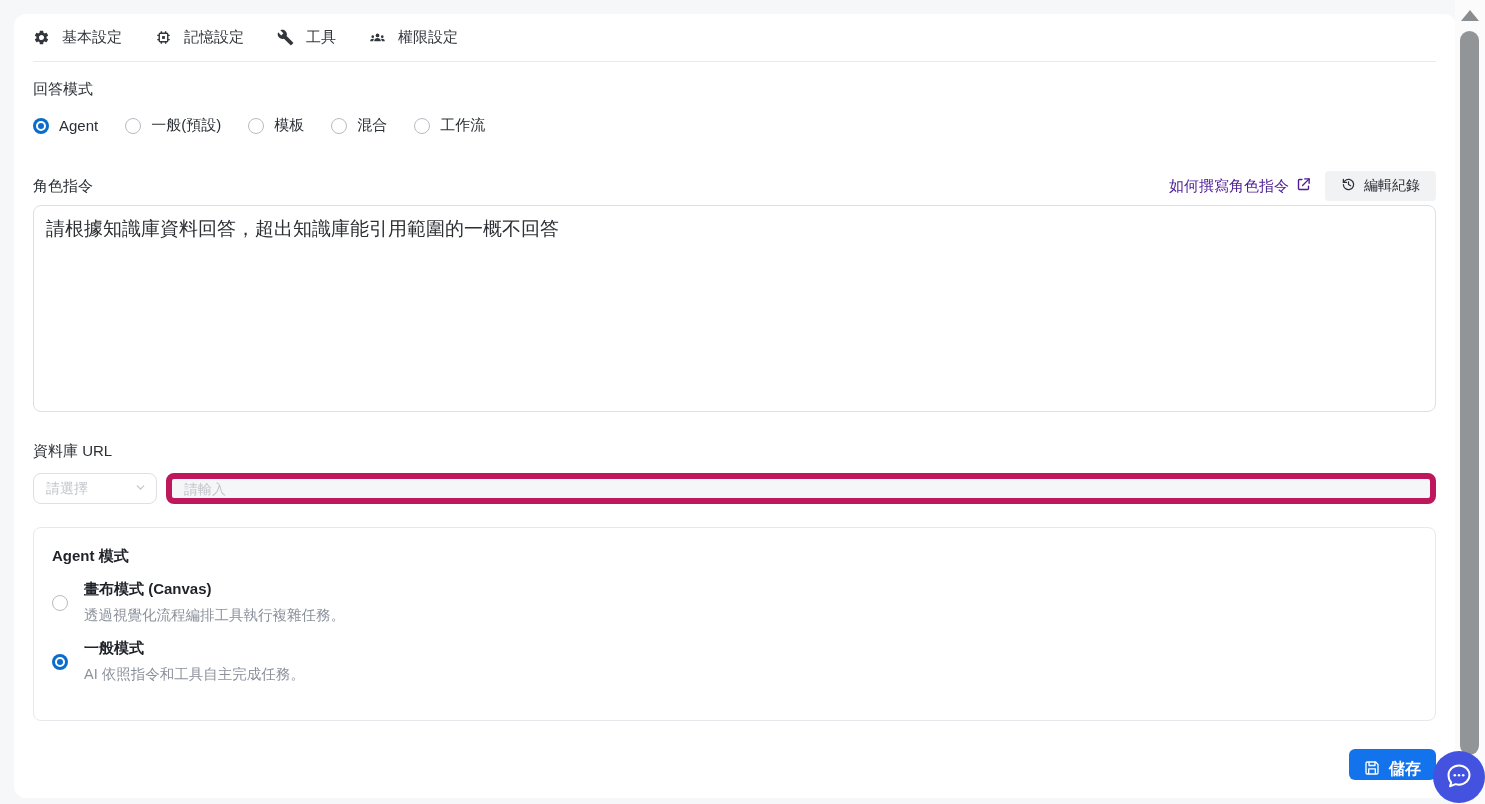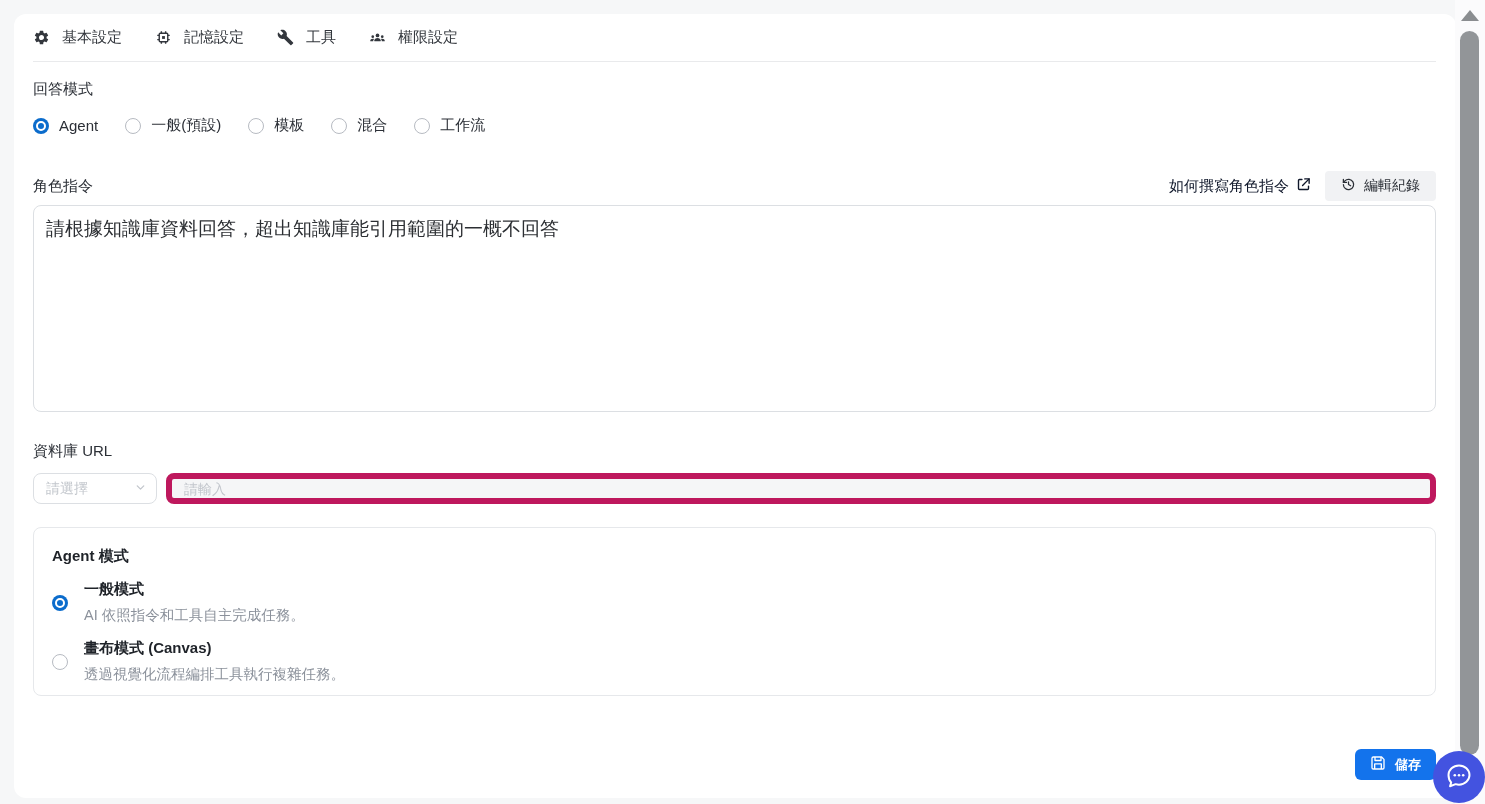--- a/index.html
+++ b/index.html
@@ -26,49 +26,49 @@
   .field-label{font-size:15px;color:#2b2f36;}
   .sec-answer-mode .field-label{margin-top:18px;}
   .radio-row{display:flex;align-items:center;gap:27px;margin-top:17px;}
   .radio-opt{display:flex;align-items:center;gap:10px;font-size:15px;color:#2b2f36;cursor:pointer;}
   .radio{width:16px;height:16px;border-radius:50%;border:1px solid #b7bbc2;background:#fff;box-sizing:border-box;position:relative;flex:none;}
   .radio.sel{border:none;background:#0b6ccc;}
   .radio.sel::after{content:'';position:absolute;inset:3px;border:2px solid #fff;border-radius:50%;box-sizing:border-box;}
   
   .role-header{margin-top:36px;display:flex;align-items:center;}
   .role-header .spacer{flex:1;}
-  .help-link{display:flex;align-items:center;gap:7px;color:#0f172a;font-size:15px;cursor:pointer;margin-right:14px;text-decoration:none;}
+  .help-link{display:flex;align-items:center;gap:7px;color:#4c1d95;font-size:15px;cursor:pointer;margin-right:14px;text-decoration:none;}
   .help-link svg{width:15px;height:15px;}
   .history-btn{height:30px;background:#f1f2f4;border:none;border-radius:4px;display:flex;align-items:center;gap:8px;
     padding:0 16px;font-size:14px;color:#2b2f36;cursor:pointer;font-family:inherit;}
   .history-btn svg{width:15px;height:15px;}
   .role-textarea{
     display:block;margin-top:4px;width:100%;height:207px;box-sizing:border-box;
     border:1px solid #dcdfe3;border-radius:8px;padding:9px 12px;resize:none;
     font-family:inherit;font-size:19px;color:#2c2f33;line-height:1.5;outline:none;background:#fff;
   }
   
   .db-label{margin-top:30px;}
   .db-row{display:flex;align-items:center;margin-top:12px;gap:9px;}
   .select-box{width:124px;height:31px;box-sizing:border-box;border:1px solid #dcdfe3;border-radius:8px;background:#fff;
     display:flex;align-items:center;justify-content:space-between;padding:0 9px 0 12px;font-size:14px;color:#c2c6cc;cursor:pointer;}
   .select-box svg{width:13px;height:13px;color:#c2c6cc;}
   .db-input{flex:1;height:31px;box-sizing:border-box;border:6px solid #be185d;background:#f5f6f7;border-radius:8px;
     padding:0 12px;font-size:14px;color:#555;font-family:inherit;outline:none;}
   .db-input::placeholder{color:#c2c6cc;}
   
-  .agent-box{margin-top:23px;border:1px solid #e6e8eb;border-radius:8px;box-sizing:border-box;height:169px;padding:19px 18px;}
+  .agent-box{margin-top:23px;border:1px solid #e6e8eb;border-radius:8px;box-sizing:border-box;height:194px;padding:19px 18px;}
   .agent-title{font-size:15px;font-weight:700;color:#1f2329;}
   .agent-opt{display:flex;align-items:center;gap:16px;margin-top:14px;cursor:pointer;}
   .agent-opt .texts{display:flex;flex-direction:column;gap:7px;}
   .agent-opt .opt-label{font-size:15px;font-weight:700;color:#1f2329;}
   .agent-opt .opt-desc{font-size:14.5px;color:#8b919b;}
   
   .save-btn{position:absolute;right:20px;bottom:18px;height:31px;background:#1373ec;color:#fff;border:none;border-radius:6px;
-    display:flex;align-items:center;gap:9px;padding:0 15px;font-size:13px;font-weight:700;font-family:inherit;cursor:pointer;}
+    display:flex;align-items:flex-end;gap:9px;padding:0 15px;font-size:16px;font-weight:700;font-family:inherit;cursor:pointer;}
   .save-btn svg{width:16px;height:16px;}
   
   .scrollbar{position:absolute;right:0;top:0;width:30px;height:804px;background:#fbfbfc;}
   .scroll-up{position:absolute;top:10px;left:6px;width:0;height:0;cursor:pointer;
     border-left:9px solid transparent;border-right:9px solid transparent;border-bottom:11px solid #8a8d90;}
   .scroll-thumb{position:absolute;left:5px;top:31px;width:19px;height:724px;background:#929598;border-radius:10px;cursor:pointer;}
   
   .chat-fab{position:absolute;left:1433px;top:751px;width:52px;height:52px;border-radius:50%;background:#4353e0;
     display:flex;align-items:center;justify-content:center;border:none;cursor:pointer;z-index:20;}
   .chat-fab svg{width:28px;height:28px;}
@@ -187,31 +187,31 @@
             <path fill="none" stroke="currentColor" stroke-width="2.4" stroke-linecap="round" stroke-linejoin="round" d="M6 9l6 6 6-6"></path>
           </svg>
       </span>
     </div>
     <input class="db-input" type="text" placeholder="請輸入" style="">
   </div>
 
   <div class="agent-box">
     <div class="agent-title">Agent 模式</div>
     <label class="agent-opt">
+      <span class="radio"></span>
+      <span class="texts">
+        <span class="opt-label">畫布模式 (Canvas)</span>
+        <span class="opt-desc">透過視覺化流程編排工具執行複雜任務。</span>
+      </span>
+    </label>
+    <label class="agent-opt">
       <span class="radio sel"></span>
       <span class="texts">
         <span class="opt-label">一般模式</span>
         <span class="opt-desc">AI 依照指令和工具自主完成任務。</span>
-      </span>
-    </label>
-    <label class="agent-opt">
-      <span class="radio"></span>
-      <span class="texts">
-        <span class="opt-label">畫布模式 (Canvas)</span>
-        <span class="opt-desc">透過視覺化流程編排工具執行複雜任務。</span>
       </span>
     </label>
   </div>
 
   <button class="save-btn">
     <span>
       <svg viewBox="0 0 24 24">
           <g fill="none" stroke="#fff" stroke-width="2" stroke-linejoin="round">
             <path d="M17.4 3H5a2 2 0 0 0-2 2v14a2 2 0 0 0 2 2h14a2 2 0 0 0 2-2V6.6L17.4 3z"></path>
             <path d="M7.5 3v5.2h9V3"></path>

